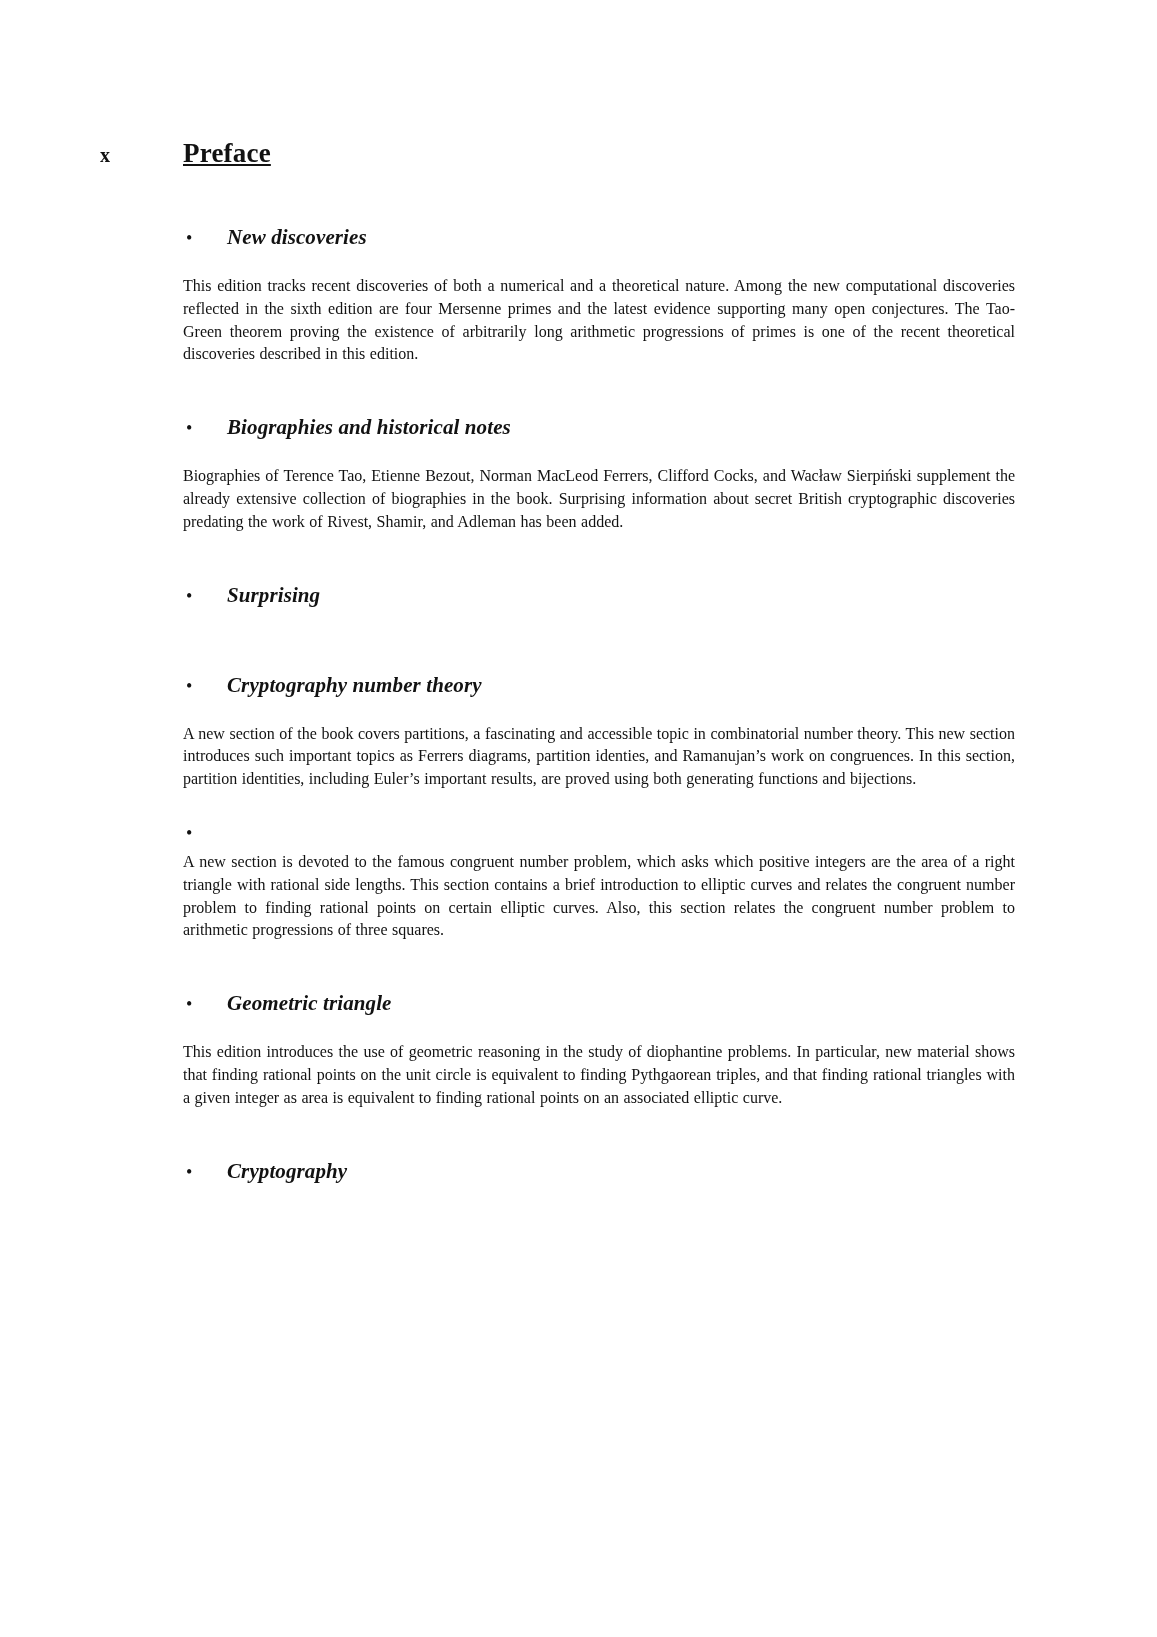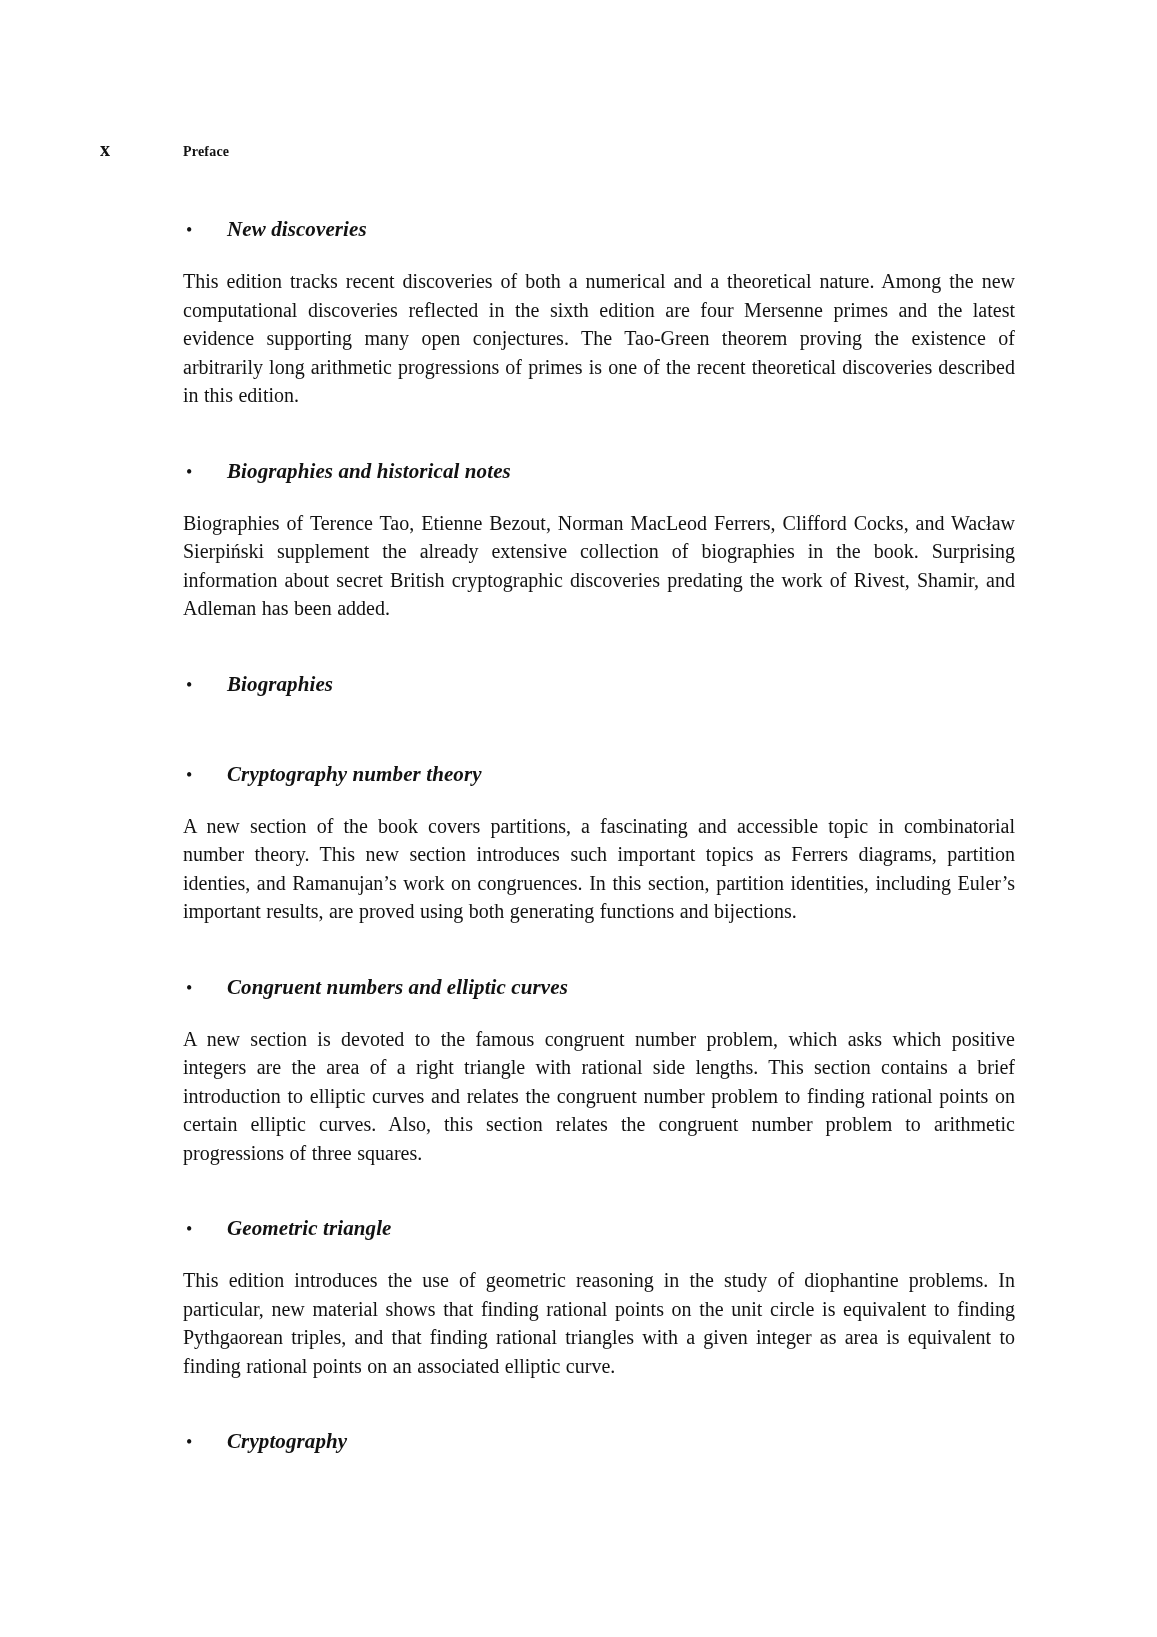--- a/index.html
+++ b/index.html
@@ -28,22 +28,23 @@
     margin-right: 144px;
   }
   .page-number {
     font-weight: bold;
     font-size: 20px;
     width: 83px;
     flex: 0 0 83px;
   }
   .page-title {
     font-weight: bold;
-    font-size: 14px;
+    font-size: 27px;
     letter-spacing: 0.2px;
+    text-decoration: underline;
   }
   .content {
     margin-left: 183px;
     width: 832px;
   }
   .entry {
     margin-top: 33px;
   }
   .entry:first-child {
     margin-top: 40px;
@@ -62,21 +63,21 @@
   }
   .entry-heading h2 {
     margin: 16px;
     font-size: 21px;
     font-weight: bold;
     font-style: italic;
     letter-spacing: 0.1px;
   }
   .entry-body {
     margin: 0;
-    font-size: 20px;
+    font-size: 16px;
     line-height: 1.425;
     text-align: justify;
     word-spacing: 0.5px;
   }
 </style>
 </head>
 <body>
 
 <div class="page">
 
@@ -99,36 +100,35 @@
       <div class="entry-heading">
         <span class="bullet">•</span>
         <h2>Biographies and historical notes</h2>
       </div>
       <p class="entry-body">Biographies of Terence Tao, Etienne Bezout, Norman MacLeod Ferrers, Clifford Cocks, and Wacław Sierpiński supplement the already extensive collection of biographies in the book. Surprising information about secret British cryptographic discoveries predating the work of Rivest, Shamir, and Adleman has been added.</p>
     </section>
 
     <section class="entry">
       <div class="entry-heading">
         <span class="bullet">•</span>
-        <h2>Biographies</h2>
+        <h2>Surprising</h2>
       </div>
     </section>
 
     <section class="entry">
       <div class="entry-heading">
         <span class="bullet">•</span>
         <h2>Cryptography number theory</h2>
       </div>
       <p class="entry-body">A new section of the book covers partitions, a fascinating and accessible topic in combinatorial number theory. This new section introduces such important topics as Ferrers diagrams, partition identies, and Ramanujan’s work on congruences. In this section, partition identities, including Euler’s important results, are proved using both generating functions and bijections.</p>
     </section>
 
     <section class="entry">
       <div class="entry-heading">
         <span class="bullet">•</span>
-        <h2>Congruent numbers and elliptic curves</h2>
       </div>
       <p class="entry-body">A new section is devoted to the famous congruent number problem, which asks which positive integers are the area of a right triangle with rational side lengths. This section contains a brief introduction to elliptic curves and relates the congruent number problem to finding rational points on certain elliptic curves. Also, this section relates the congruent number problem to arithmetic progressions of three squares.</p>
     </section>
 
     <section class="entry">
       <div class="entry-heading">
         <span class="bullet">•</span>
         <h2>Geometric triangle</h2>
       </div>
       <p class="entry-body">This edition introduces the use of geometric reasoning in the study of diophantine problems. In particular, new material shows that finding rational points on the unit circle is equivalent to finding Pythgaorean triples, and that finding rational triangles with a given integer as area is equivalent to finding rational points on an associated elliptic curve.</p>

